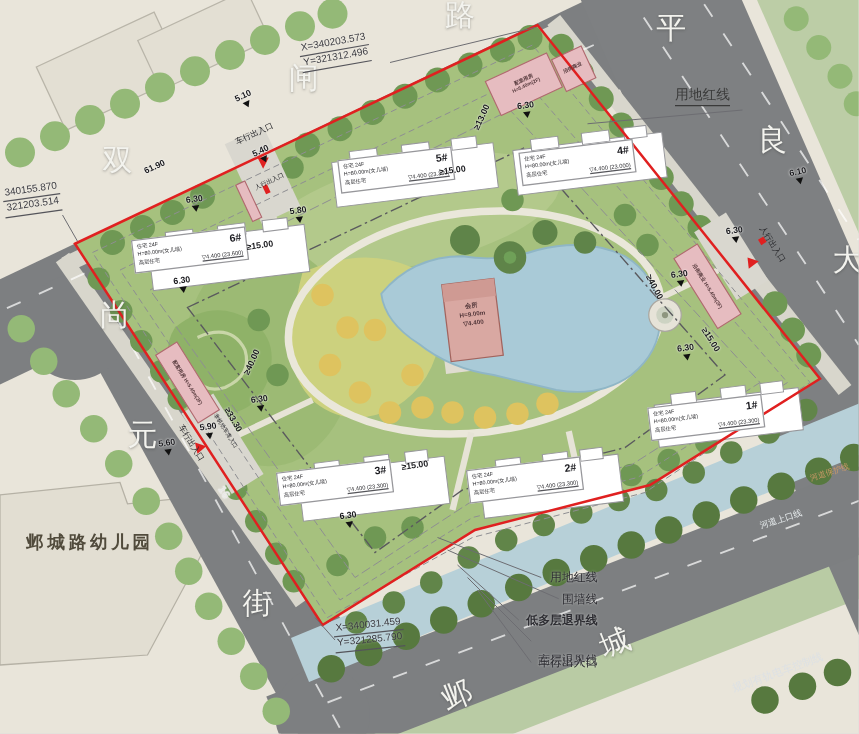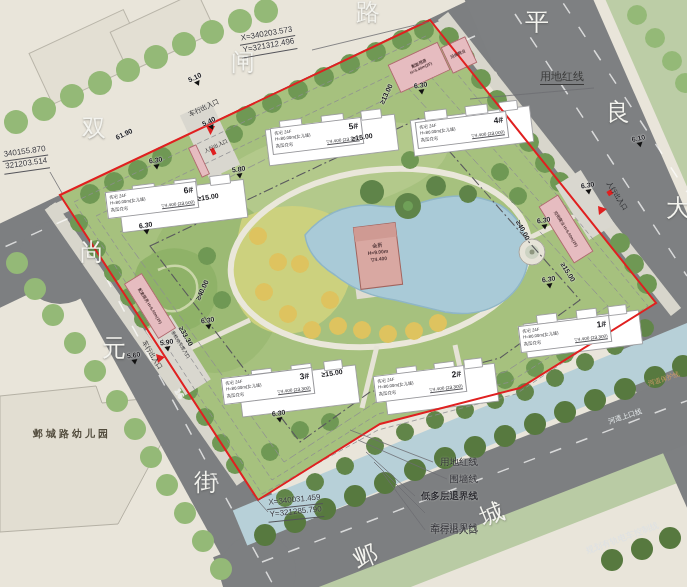--- a/index.html
+++ b/index.html
@@ -479,21 +479,21 @@
       <div class="dim" style="left: 332px; top: 373px; transform: translate(-50%, -50%) rotate(-8deg);"><span>≥15.00</span></div>
       <div class="dim" style="left: 568px; top: 272px; transform: translate(-50%, -50%) rotate(58deg);"><span>≥15.00</span></div>
       <div class="dim" style="left: 386px; top: 94px; transform: translate(-50%, -50%) rotate(-65deg);"><span>≥13.00</span></div>
       <div class="dim" style="left: 202px; top: 290px; transform: translate(-50%, -50%) rotate(-65deg);"><span>≥40.00</span></div>
       <div class="dim" style="left: 523px; top: 230px; transform: translate(-50%, -50%) rotate(62deg);"><span>≥40.00</span></div>
       <div class="dim" style="left: 186px; top: 336px; transform: translate(-50%, -50%) rotate(60deg);"><span>≥33.30</span></div>
       <div class="dim" style="color: rgb(232, 232, 230); font-size: 9px; left: 179px; top: 394px; transform: translate(-50%, -50%) rotate(58deg);"><span>16</span></div>
     </div>
 <div class="layer" id="anno-layer">
       <div class="anno u" style="font-size: 11px; color: rgb(58, 58, 58); left: 562px; top: 78px; transform: translate(-50%, -50%) rotate(0deg);">用地红线</div>
-      <div class="anno serif" style="font-size: 10px; color: rgb(81, 75, 60); letter-spacing: 3px; left: 72px; top: 434px; transform: translate(-50%, -50%) rotate(0deg);">邺城路幼儿园</div>
+      <div class="anno serif" style="font-size: 14px; color: rgb(81, 75, 60); letter-spacing: 3px; left: 72px; top: 434px; transform: translate(-50%, -50%) rotate(0deg);">邺城路幼儿园</div>
       <div class="anno" style="font-size: 8.5px; color: rgb(221, 225, 228); left: 622px; top: 538px; transform: translate(-50%, -50%) rotate(-20deg);">规划有轨电车控制线</div>
       <div class="anno" style="font-size: 7px; color: rgb(233, 238, 240); left: 625px; top: 416px; transform: translate(-50%, -50%) rotate(-18deg);">河道上口线</div>
       <div class="anno" style="font-size: 6.5px; color: rgb(207, 154, 104); left: 664px; top: 379px; transform: translate(-50%, -50%) rotate(-18deg);">河道保护线</div>
       <div class="anno" style="font-size: 6.5px; color: rgb(38, 38, 42); left: 204px; top: 108px; transform: translate(-50%, -50%) rotate(-25deg);">车行出入口</div>
       <div class="anno" style="font-size: 5px; color: rgb(38, 38, 42); left: 216px; top: 146px; transform: translate(-50%, -50%) rotate(-25deg);">人行出入口</div>
       <div class="anno" style="font-size: 6.5px; color: rgb(38, 38, 42); left: 152px; top: 355px; transform: translate(-50%, -50%) rotate(58deg);">车行出入口</div>
       <div class="anno" style="font-size: 4.5px; color: rgb(38, 38, 42); left: 180px; top: 345px; transform: translate(-50%, -50%) rotate(58deg);">非机动车库入口</div>
       <div class="anno" style="font-size: 6.5px; color: rgb(38, 38, 42); left: 617px; top: 196px; transform: translate(-50%, -50%) rotate(58deg);">人行出入口</div>
     </div>
 <div class="layer" id="legend-layer">

